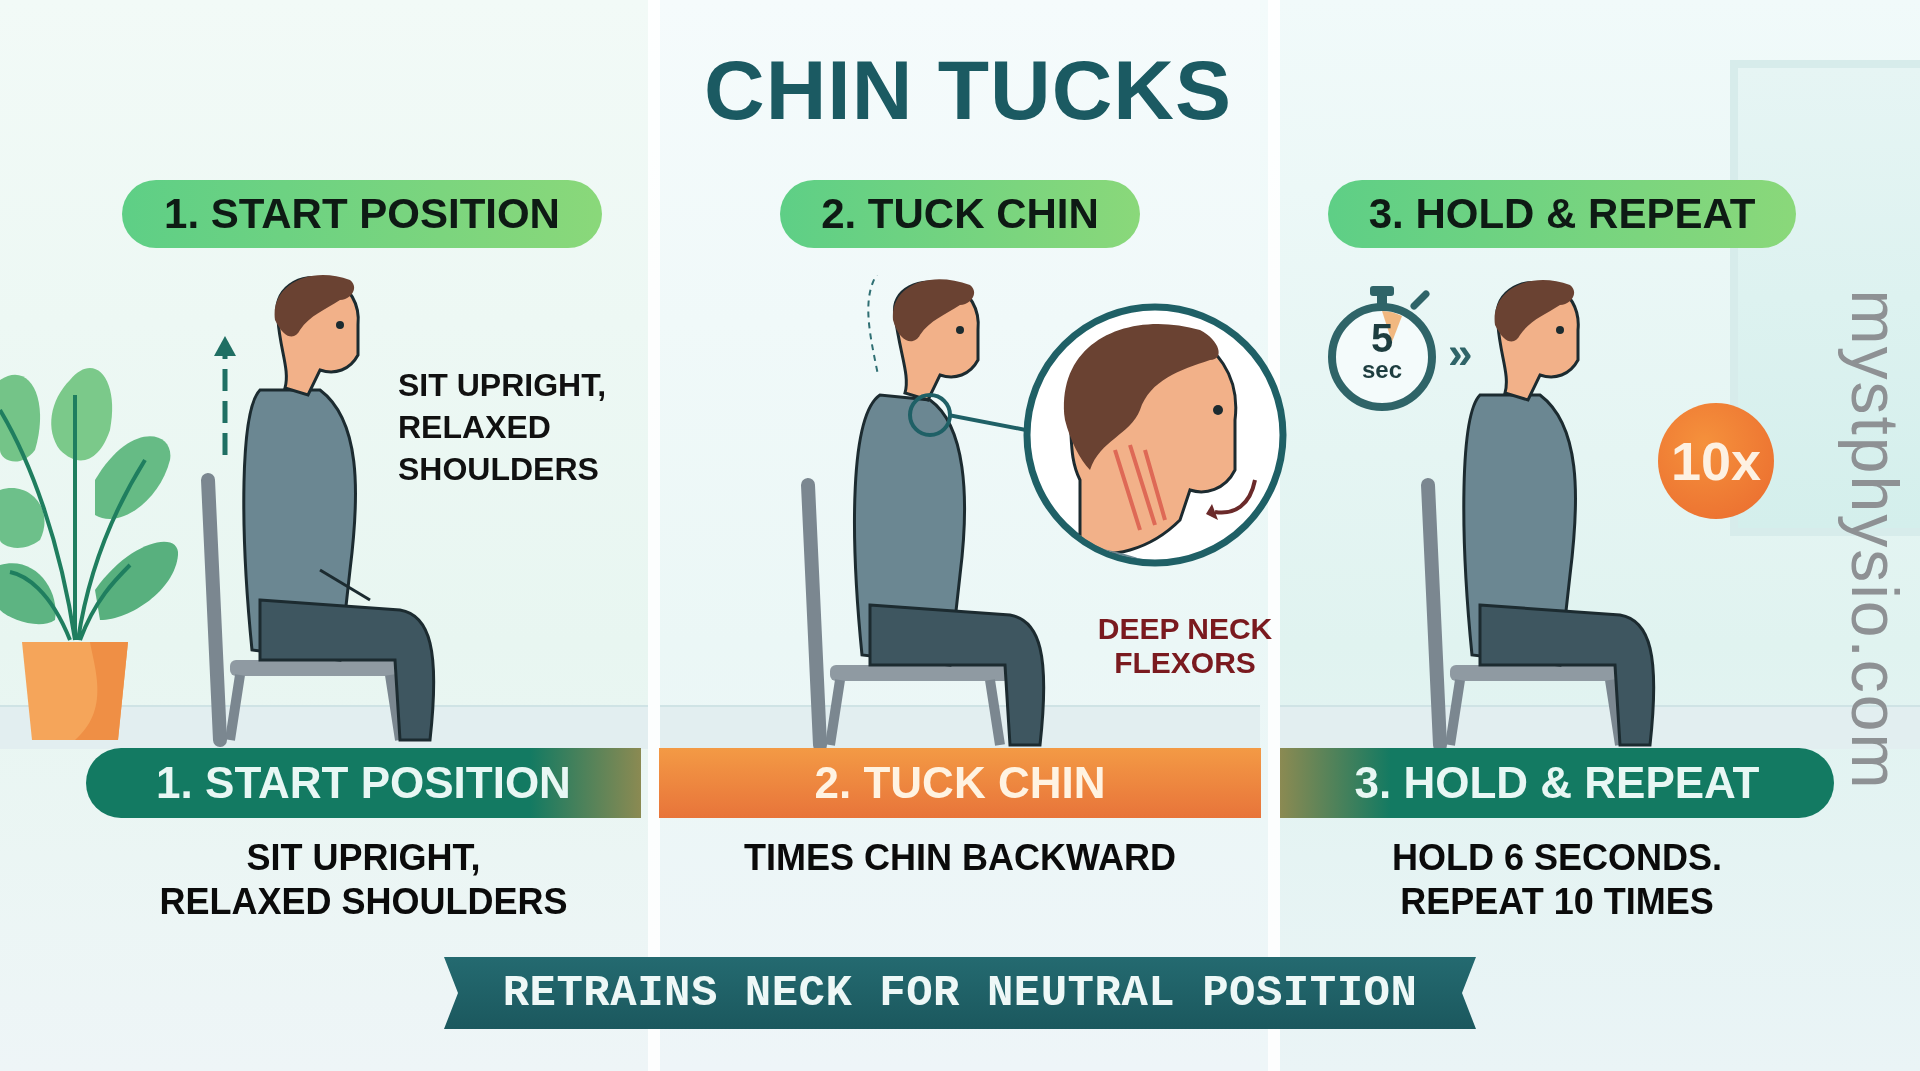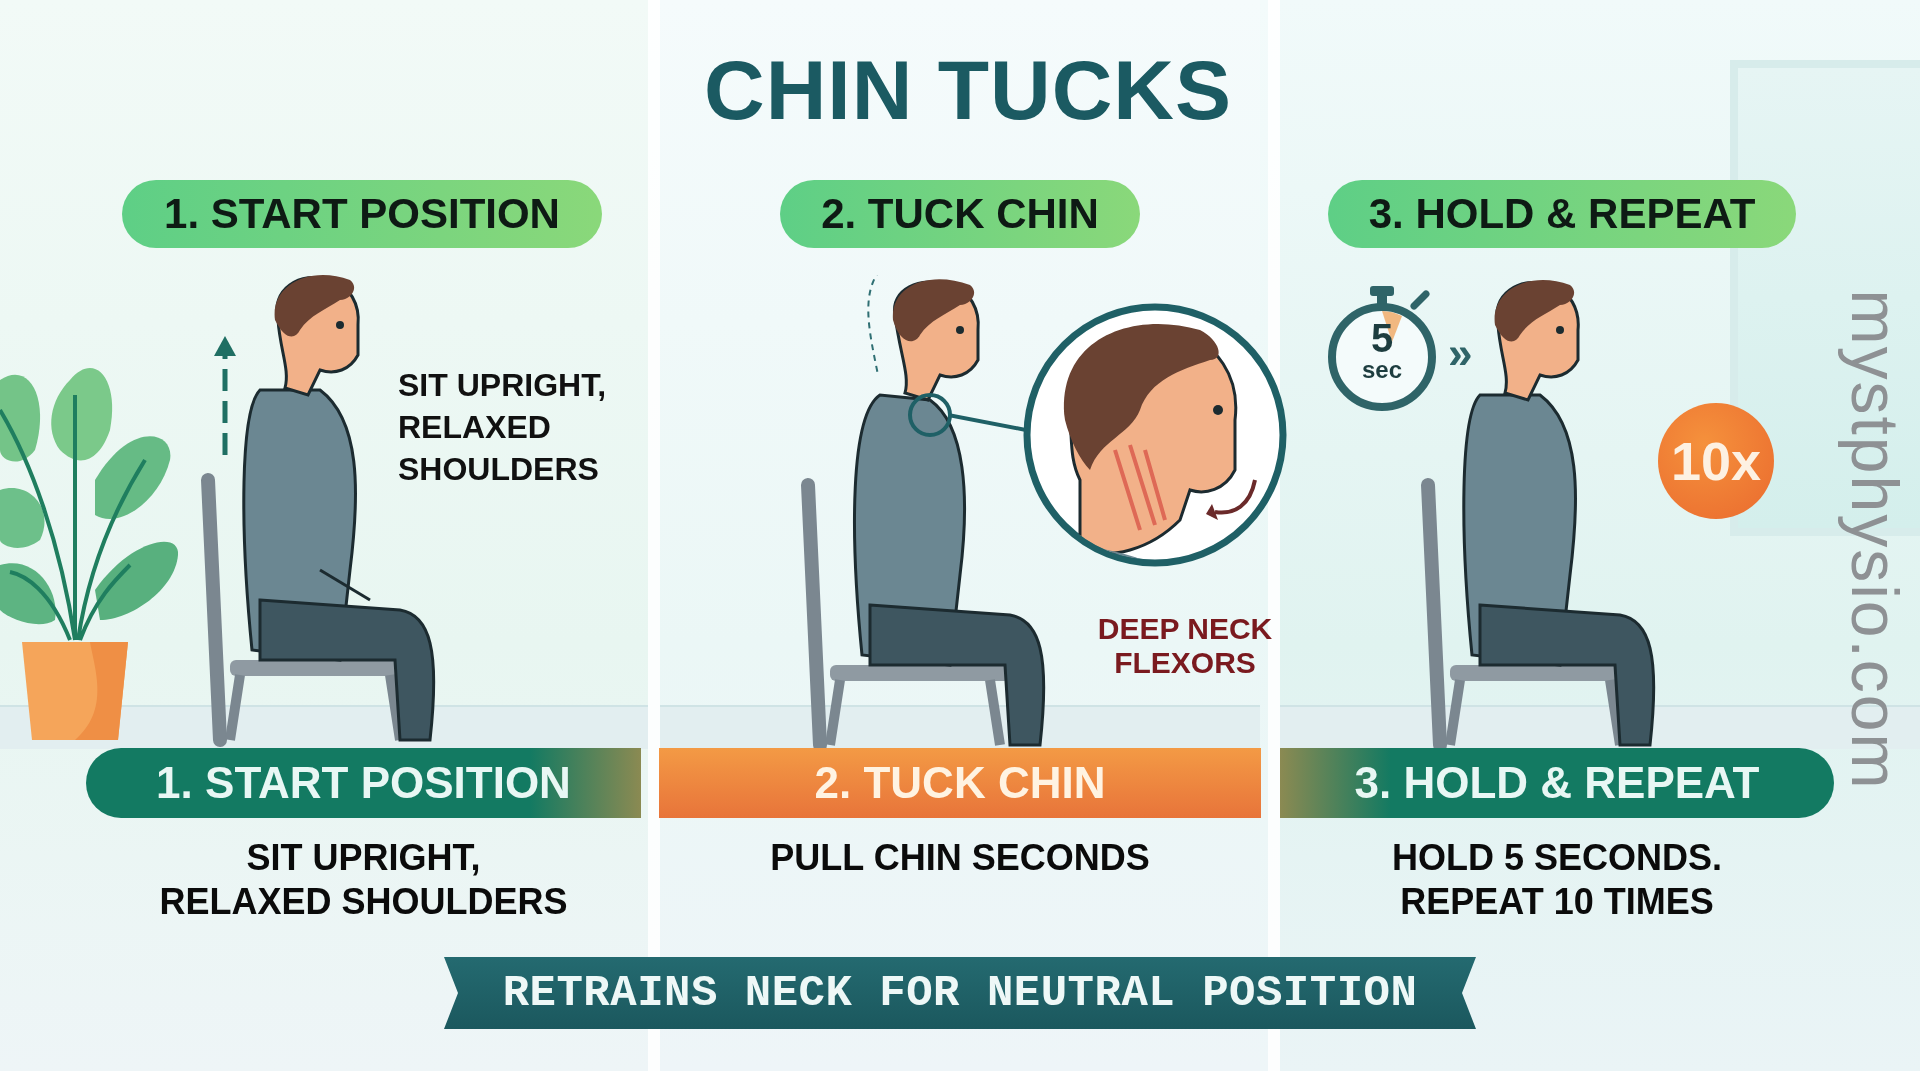--- a/index.html
+++ b/index.html
@@ -156,24 +156,24 @@
 
 <div class="bar bar1">1. START POSITION</div>
 <div class="bar bar2">2. TUCK CHIN</div>
 <div class="bar bar3">3. HOLD &amp; REPEAT</div>
 
 <div class="desc" style="left:86px;width:555px">
   <div>SIT UPRIGHT,</div>
   <div>RELAXED SHOULDERS</div>
 </div>
 <div class="desc" style="left:659px;width:602px">
-  <div>PULL CHIN SECONDS</div>
+  <div>TIMES CHIN BACKWARD</div>
 </div>
 <div class="desc" style="left:1280px;width:554px">
-  <div>HOLD 5 SECONDS.</div>
+  <div>HOLD 6 SECONDS.</div>
   <div>REPEAT 10 TIMES</div>
 </div>
 
 <div class="banner">
   <svg width="1040" height="76" viewBox="0 0 1040 76" style="position:absolute;left:0;top:0">
     <defs>
         <linearGradient id="bg" x1="0" x2="0" y1="0" y2="1">
           <stop offset="0" stop-color="#246a70"></stop>
           <stop offset="1" stop-color="#1b585e"></stop>
         </linearGradient>

